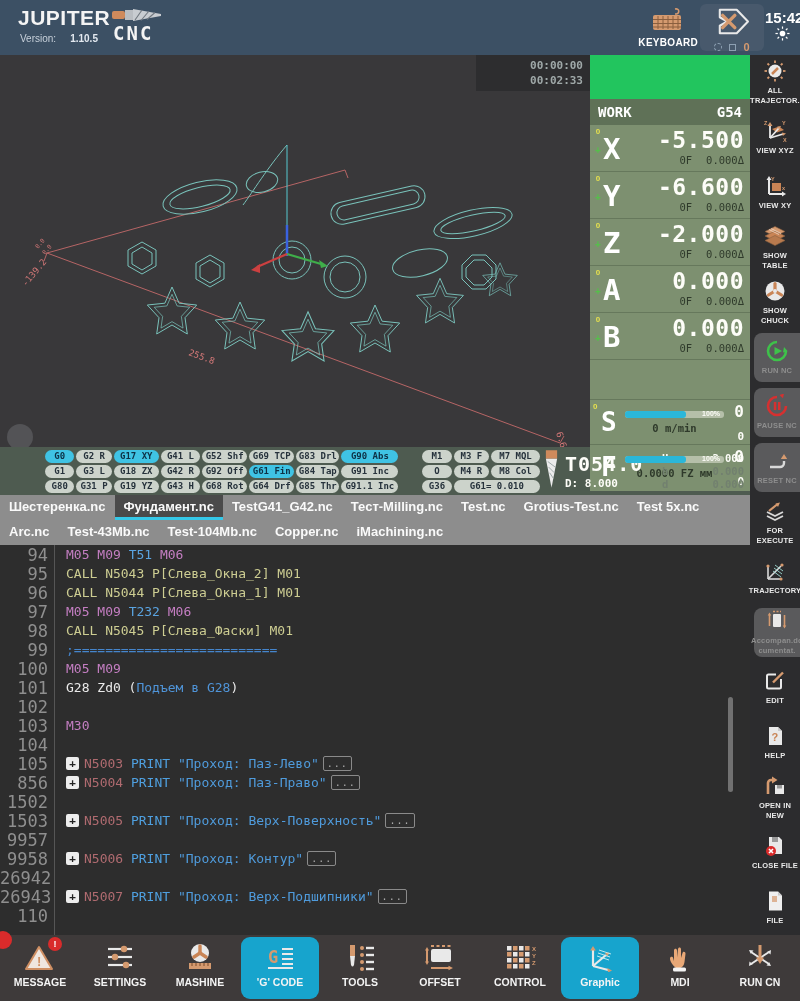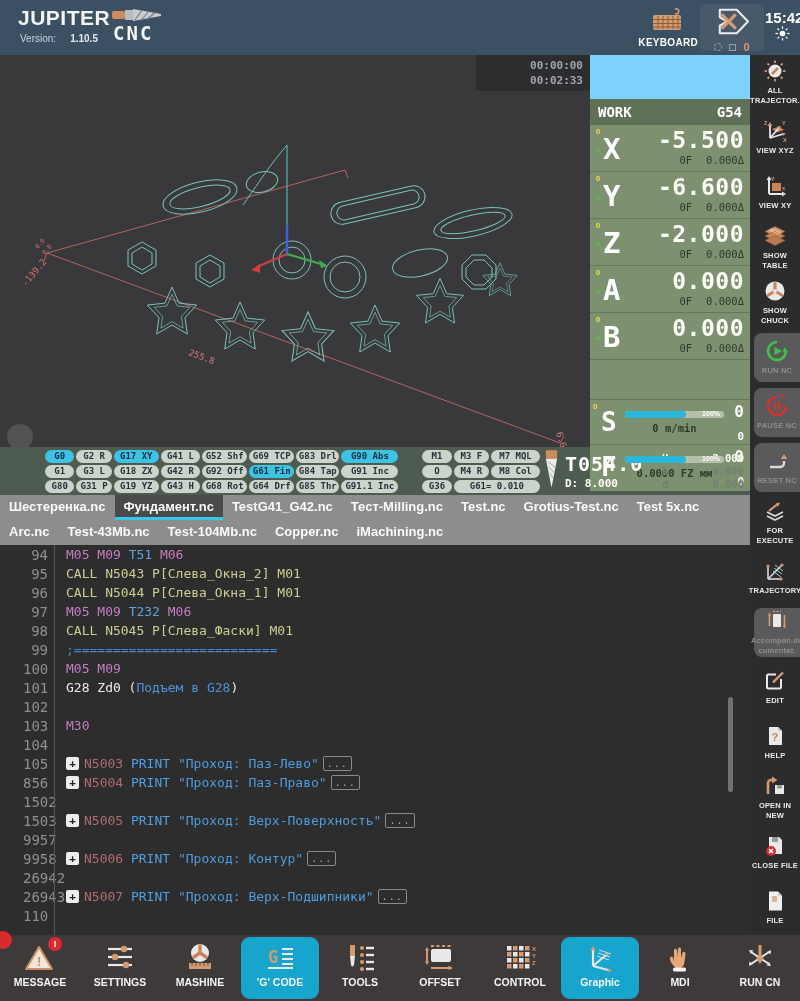--- a/index.html
+++ b/index.html
@@ -1,18 +1,18 @@
 <!DOCTYPE html>
 <html><head>
 <meta charset="utf-8">
 <style>
   * { margin:0; padding:0; box-sizing:border-box; }
   body { background:#222; }
   .app { position:relative; width:800px; height:1001px; overflow:hidden;
-         font-family:"Liberation Sans", sans-serif; background:#7dd3fc; }
+         font-family:"Liberation Sans", sans-serif; background:#22c55e; }
 
   
   .topbar { position:absolute; top:0; left:0; width:800px; height:55px; background:#3c5064; }
   .logo-title { position:absolute; left:18px; top:6px; font-size:21px; font-weight:800; color:#f4f4f4; letter-spacing:.5px; }
   .logo-version { position:absolute; left:20px; top:33px; font-size:10px; color:#c7d0da; }
   .logo-version b { margin-left:14px; font-weight:700; color:#e3e9f0; }
   .logo-drill { position:absolute; left:112px; top:7px; }
   .logo-cnc { position:absolute; left:113px; top:22px; font-size:19px; font-weight:800; color:#f4f4f4; letter-spacing:2px; font-family:"DejaVu Sans Mono",monospace; }
   .kb-block { position:absolute; left:636px; top:7px; width:62px; text-align:center; }
   .kb-label { font-size:10px; font-weight:700; color:#fff; margin-top:1px; letter-spacing:.3px;text-align:right; }
@@ -78,21 +78,21 @@
   .tabs { position:absolute; top:495px; left:0; width:750px; height:50px; background:#8d8d8d; }
   .tab-row { height:25px; display:flex; }
   .tab { padding:0 9px; line-height:24px; font-size:13px; font-weight:700; color:#fafafa; white-space:nowrap; }
   .tab.active { background:#4a4a4a; box-shadow:inset 0 -3px 0 #35c8e8; }
 
   
   .editor { position:absolute; top:545px; left:0; width:750px; height:390px; background:#2d2d2d; overflow:hidden; }
   .editor::before { content:""; position:absolute; left:54px; top:0; bottom:0; width:1px; background:#565656; }
   .ed-row { height:19px; display:flex; align-items:center; }
   .gutter { width:54px; flex:none; text-align:right; padding-right:6px; color:#8f8f8f;
-            font-family:"DejaVu Sans Mono",monospace; font-size:14px;padding-left:23px; }
+            font-family:"DejaVu Sans Mono",monospace; font-size:17px; }
   .code { padding-left:12px; font-family:"DejaVu Sans Mono",monospace; font-size:13px; white-space:pre; color:#e8e8e8; }
   .tok-m { color:#c47ec2; } .tok-t { color:#5aa3e0; } .tok-k { color:#cdcd92; }
   .tok-c { color:#4f94d8; } .tok-b { color:#eaeaea; } .tok-n { color:#b06b70; }
   .tok-p { color:#4fa0e0; } .tok-s { color:#4f9bdc; } .tok-sep { color:#4585cc; }
   .fold-box { display:inline-block; width:13px; height:13px; background:#ededed; color:#222;
               font-size:11px; font-weight:bold; line-height:13px; text-align:center; border-radius:2px;
               margin-right:5px; vertical-align:1px; }
   .ell-box { display:inline-block; border:1px solid #8a8a8a; color:#aaa; font-size:10px; letter-spacing:1px;
              padding:0 3px; margin-left:4px; line-height:13px; border-radius:2px; vertical-align:1px; }
   .ed-scrollbar { position:absolute; right:17px; top:152px; width:5px; height:95px; background:#717171; border-radius:3px; }

